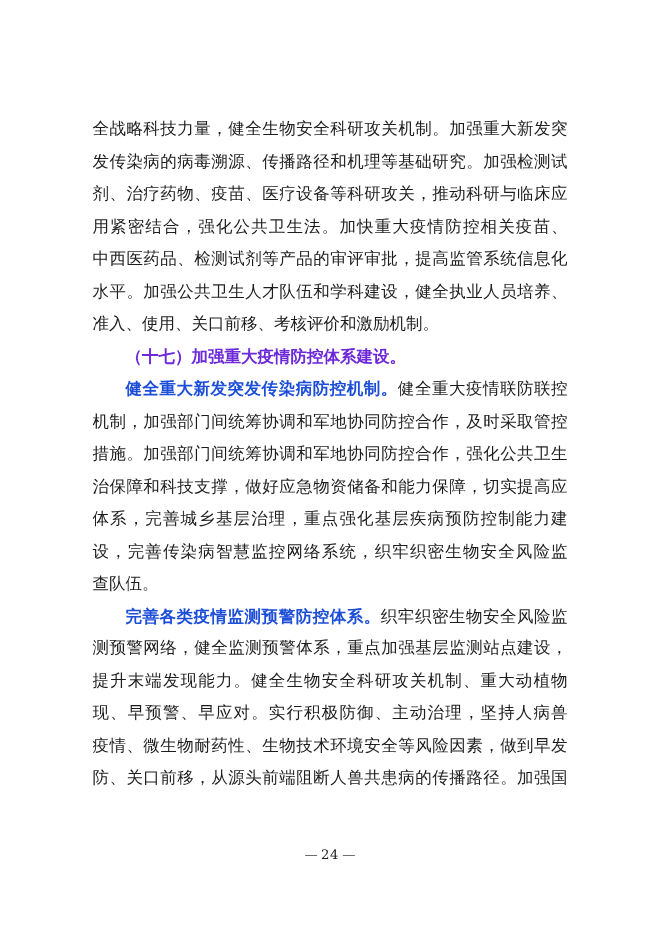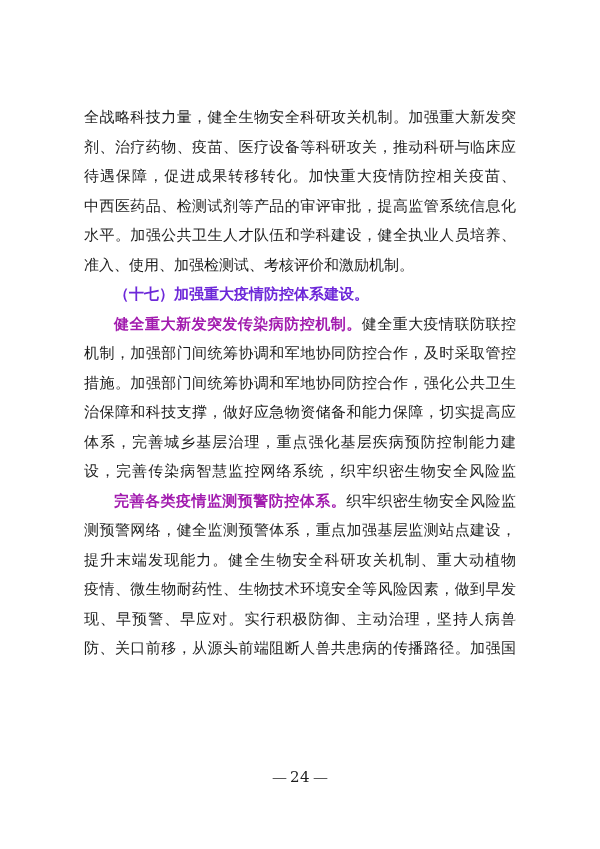--- a/index.html
+++ b/index.html
@@ -31,33 +31,33 @@
   }
   
   .line.j {
     text-align-last: justify;
   }
   .indent {
     text-indent: 2em;
   }
   .bold {
     font-weight: bold;
-    color: #a21caf;
+    color: #1d4ed8;
   }
   .heading {
     font-weight: bold;
     color: #6d28d9;
   }
   .page-footer {
     position: absolute;
     left: 0;
     top: 763px;
     width: 600px;
     text-align: center;
-    font-size: 15px;
+    font-size: 12px;
     line-height: 28px;
     color: #222222;
   }
   .page-footer .dash {
     color: #555555;
     padding: 0 1px;
   }
   .page-footer .num {
     color: #1d1d1d;
     letter-spacing: 0.5px;
@@ -66,44 +66,46 @@
 </style>
 </head>
 <body>
 
 <div class="page">
 
   <main class="text-block">
 
     <section>
       <div class="line j">全战略科技力量，健全生物安全科研攻关机制。加强重大新发突</div>
+      <div class="line j">发传染病的病毒溯源、传播路径和机理等基础研究。加强检测试</div>
       <div class="line j">剂、治疗药物、疫苗、医疗设备等科研攻关，推动科研与临床应</div>
-      <div class="line j">待遇保障，促进成果转移转化。加快重大疫情防控相关疫苗、</div>
+      <div class="line j">用紧密结合，强化公共卫生法。加快重大疫情防控相关疫苗、</div>
       <div class="line j">中西医药品、检测试剂等产品的审评审批，提高监管系统信息化</div>
       <div class="line j">水平。加强公共卫生人才队伍和学科建设，健全执业人员培养、</div>
-      <div class="line">准入、使用、加强检测试、考核评价和激励机制。</div>
+      <div class="line">准入、使用、关口前移、考核评价和激励机制。</div>
     </section>
 
     <div class="line indent heading">（十七）加强重大疫情防控体系建设。</div>
 
     <section>
       <div class="line j indent"><span class="bold">健全重大新发突发传染病防控机制。</span><span>健全重大疫情联防联控</span></div>
       <div class="line j">机制，加强部门间统筹协调和军地协同防控合作，及时采取管控</div>
       <div class="line j">措施。加强部门间统筹协调和军地协同防控合作，强化公共卫生法</div>
       <div class="line j">治保障和科技支撑，做好应急物资储备和能力保障，切实提高应</div>
       <div class="line j">体系，完善城乡基层治理，重点强化基层疾病预防控制能力建</div>
       <div class="line j">设，完善传染病智慧监控网络系统，织牢织密生物安全风险监</div>
+      <div class="line">查队伍。</div>
     </section>
 
     <section>
       <div class="line j indent"><span class="bold">完善各类疫情监测预警防控体系。</span><span>织牢织密生物安全风险监</span></div>
       <div class="line j">测预警网络，健全监测预警体系，重点加强基层监测站点建设，</div>
       <div class="line j">提升末端发现能力。健全生物安全科研攻关机制、重大动植物</div>
+      <div class="line j">现、早预警、早应对。实行积极防御、主动治理，坚持人病兽</div>
       <div class="line j">疫情、微生物耐药性、生物技术环境安全等风险因素，做到早发</div>
-      <div class="line j">现、早预警、早应对。实行积极防御、主动治理，坚持人病兽</div>
       <div class="line j">防、关口前移，从源头前端阻断人兽共患病的传播路径。加强国</div>
     </section>
 
   </main>
 
   <footer class="page-footer">
     <span class="dash">—</span><span class="num">24</span><span class="dash">—</span>
   </footer>
 
 </div>

